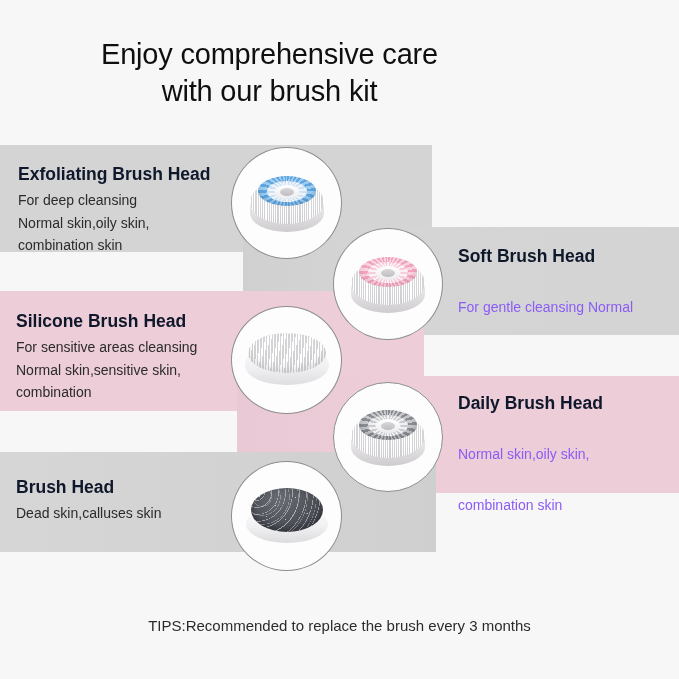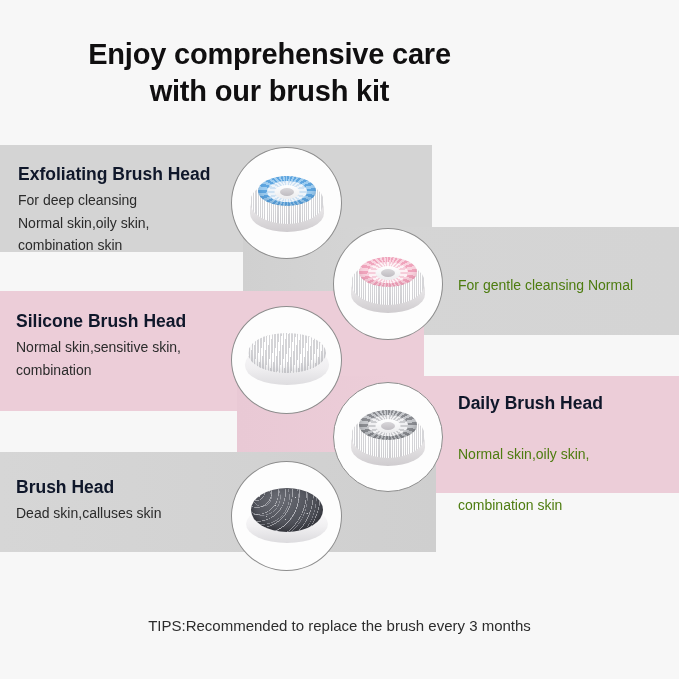--- a/index.html
+++ b/index.html
@@ -18,21 +18,21 @@
   }
 
   
   .page-title {
     position: absolute;
     top: 36px;
     left: 0;
     width: 539px;
     text-align: center;
     font-size: 29px;
-    font-weight: bold;
+    font-weight: normal;
     line-height: 1.28;
     color: #100f10;
     letter-spacing: -0.2px;
   }
   .page-title .line { display: block; }
 
   
   .band {
     position: absolute;
     z-index: 1;
@@ -69,21 +69,21 @@
     color: #2b2b2b;
     white-space: nowrap;
   }
 
   .txt-1 { left: 18px;  top: 164px; }
   .txt-2 { left: 458px; top: 246px; }
   .txt-3 { left: 16px;  top: 311px; }
   .txt-4 { left: 458px; top: 393px; }
   .txt-5 { left: 16px;  top: 477px; }
 
-  .txt-2 .sub, .txt-4 .sub { color: #4d7c0f; margin-top: 28px; }
+  .txt-2 .sub, .txt-4 .sub { color: #8b5cf6; margin-top: 28px; }
 
   
   .photo {
     position: absolute;
     z-index: 4;
     border-radius: 50%;
     background: #fdfdfd;
     border: 1.6px solid #8d8d8d;
     overflow: hidden;
   }
@@ -300,25 +300,27 @@
         <div class="bristles"></div>
         <div class="ring-outer"></div>
         <div class="ring-mid"></div>
         <div class="ring-hub"></div>
         <div class="hole"></div>
       </div>
     </div>
   </div>
 </div>
 <div class="txt txt-2">
+  <div class="head">Soft Brush Head</div>
   <div class="sub">For gentle cleansing Normal</div>
 </div>
 
 <div class="txt txt-3">
   <div class="head">Silicone Brush Head</div>
+  <div class="sub">For sensitive areas cleansing</div>
   <div class="sub">Normal skin,sensitive skin,</div>
   <div class="sub">combination</div>
 </div>
 <div class="photo photo-3">
   <div class="inner">
     <div class="brush">
       <div class="silicone-disc">
         <div class="sil-base"></div>
         <div class="sil-top"></div>
       </div>

